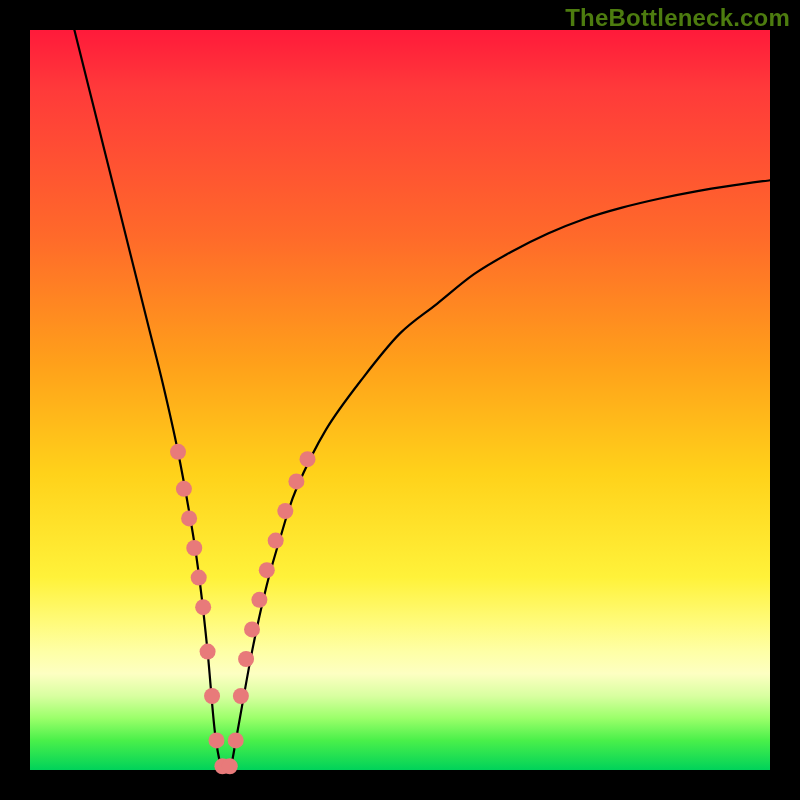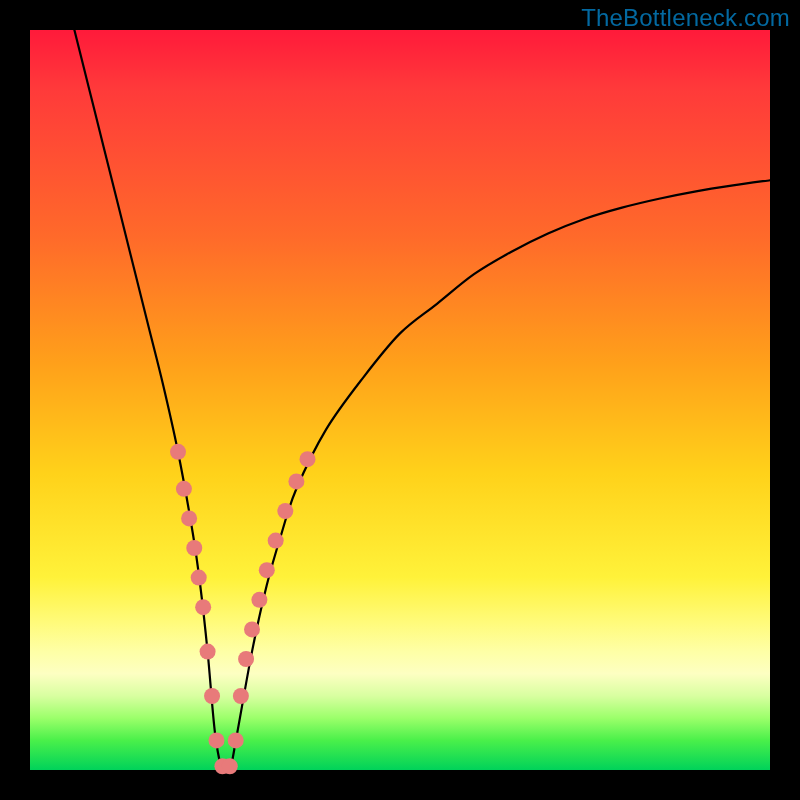--- a/index.html
+++ b/index.html
@@ -48,23 +48,23 @@
     left: 0;
     top: 0;
     width: 740px;
     height: 740px;
     overflow: visible;
   }
   .watermark {
     position: absolute;
     top: 4px;
     right: 10px;
-    color: #0369a1;
+    color: #4d7c0f;
     font-size: 24px;
-    font-weight: 400;
+    font-weight: 700;
     letter-spacing: 0.2px;
   }
 </style>
 </head>
 <body>
 
 <div class="frame">
   <div class="plot">
     <svg class="curve" viewBox="0 0 740 740">
       <path id="curve-path" fill="none" stroke="#000000" stroke-width="2.2" stroke-linecap="round" d="M 44.4,0 C 46.86666666666667,9.866666666666655 54.266666666666666,39.4666666666666 59.2,59.19999999999993 C 64.13333333333334,78.93333333333327 69.06666666666666,98.66666666666663 74,118.39999999999998 C 78.93333333333334,138.13333333333333 83.86666666666666,157.8666666666667 88.8,177.60000000000002 C 93.73333333333333,197.33333333333334 98.66666666666667,217.06666666666663 103.60000000000001,236.79999999999995 C 108.53333333333335,256.5333333333333 113.46666666666667,276.26666666666665 118.4,296 C 123.33333333333334,315.73333333333335 128.26666666666665,334.23333333333335 133.2,355.2 C 138.13333333333333,376.16666666666663 143.06666666666666,397.1333333333333 148,421.8 C 152.93333333333334,446.4666666666667 159.10000000000002,481 162.8,503.2 C 166.5,525.4 167.73333333333335,535.2666666666667 170.20000000000002,555 C 172.66666666666669,574.7333333333333 175.13333333333333,596.9333333333334 177.6,621.6 C 180.06666666666666,646.2666666666667 182.53333333333333,683.2666666666667 185,703 C 187.46666666666667,722.7333333333333 189.93333333333334,733.8333333333334 192.4,740 C 194.86666666666667,746.1666666666666 197.33333333333334,746.1666666666666 199.8,740 C 202.26666666666668,733.8333333333334 203.50000000000003,722.7333333333333 207.20000000000002,703 C 210.9,683.2666666666667 217.06666666666666,646.2666666666667 222,621.6 C 226.93333333333334,596.9333333333334 231.86666666666667,574.7333333333333 236.8,555 C 241.73333333333335,535.2666666666667 246.66666666666669,519.2333333333333 251.60000000000002,503.2 C 256.53333333333336,487.16666666666663 259,476.06666666666666 266.4,458.8 C 273.79999999999995,441.53333333333336 284.9,418.09999999999997 296,399.59999999999997 C 307.1,381.09999999999997 320.6666666666667,363.83333333333326 333,347.79999999999995 C 345.3333333333333,331.76666666666665 357.66666666666663,315.73333333333335 370,303.40000000000003 C 382.33333333333337,291.0666666666667 394.66666666666674,283.6666666666667 407.00000000000006,273.8 C 419.33333333333337,263.93333333333334 431.6666666666667,252.83333333333331 444,244.2 C 456.3333333333333,235.56666666666666 468.6666666666667,228.78333333333333 481,222 C 493.3333333333333,215.21666666666667 505.6666666666667,209.04999999999998 518,203.5 C 530.3333333333334,197.95000000000002 542.6666666666666,193.0166666666667 555,188.70000000000005 C 567.3333333333334,184.38333333333338 579.6666666666666,180.93000000000004 592,177.60000000000002 C 604.3333333333334,174.27 616.6666666666666,171.43333333333337 629,168.72000000000003 C 641.3333333333334,166.0066666666667 653.6666666666666,163.53999999999994 666,161.31999999999994 C 678.3333333333334,159.09999999999994 690.6666666666666,157.24999999999997 703,155.39999999999998 C 715.3333333333334,153.54999999999998 733.8333333333334,151.08333333333326 740,150.2199999999999"></path>

